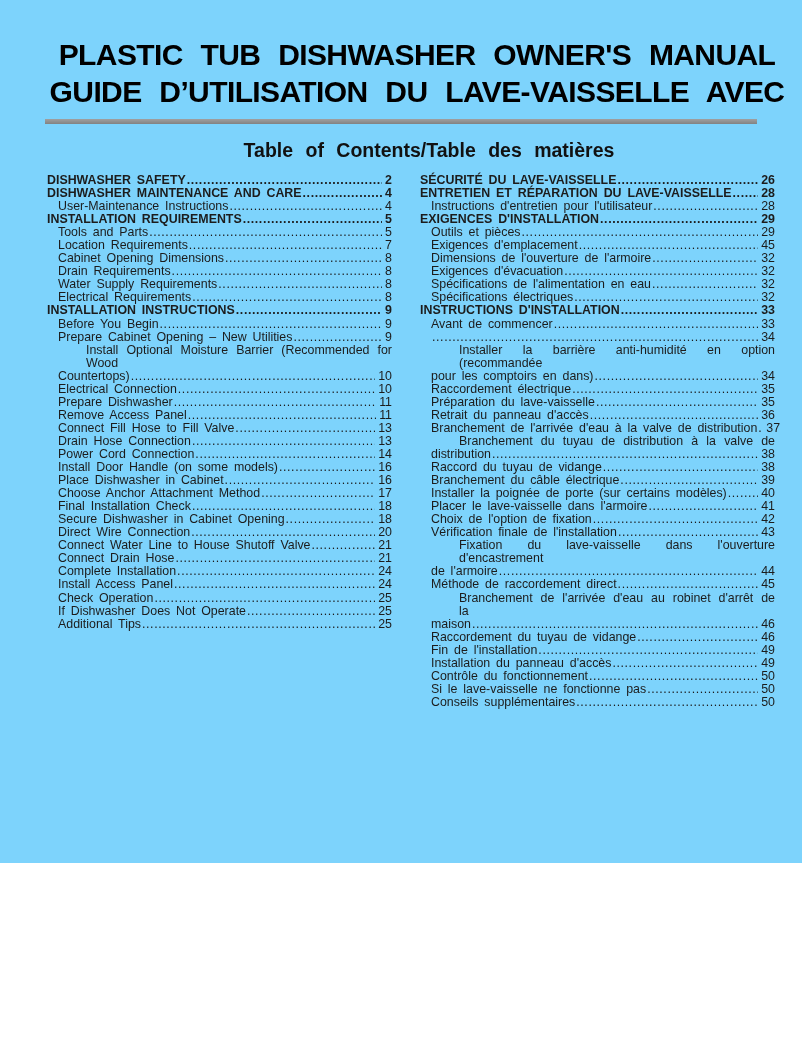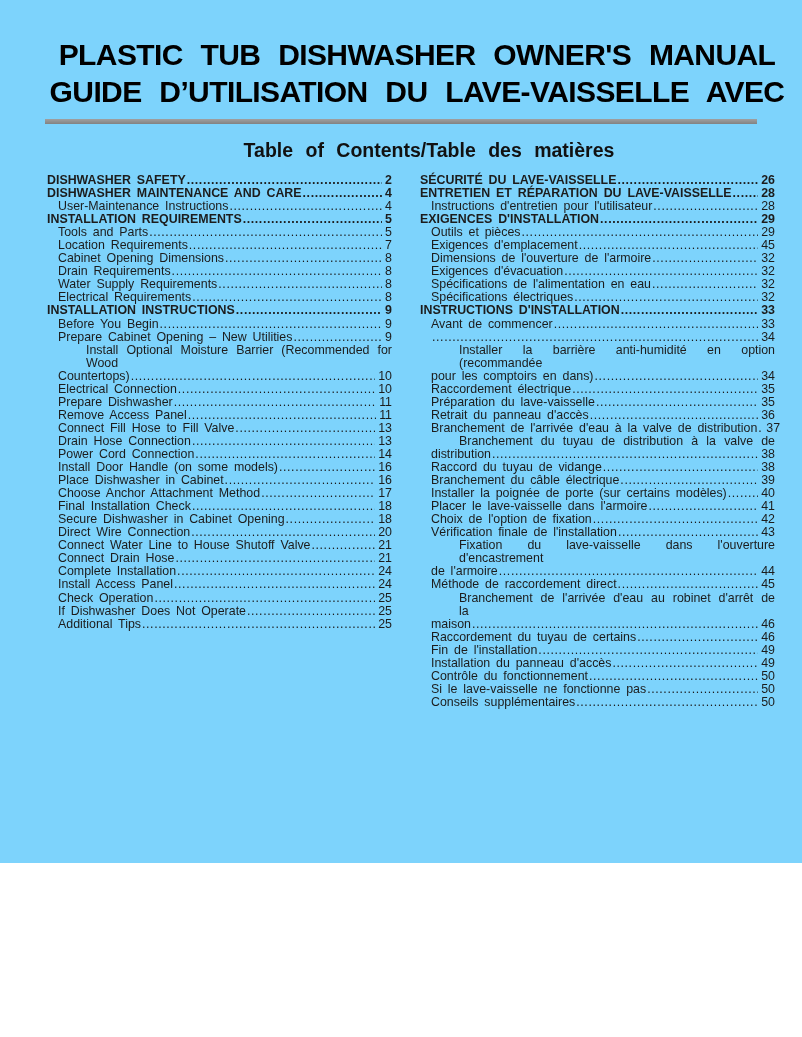--- a/index.html
+++ b/index.html
@@ -421,21 +421,21 @@
         </div>
         <div class="toc-line indent justify">
           <span class="toc-text">Branchement de l'arrivée d'eau au robinet d'arrêt de la</span>
         </div>
         <div class="toc-line indent">
           <span class="toc-text">maison</span>
           <span class="dots"></span>
           <span class="page-num">46</span>
         </div>
         <div class="toc-line indent">
-          <span class="toc-text">Raccordement du tuyau de certains</span>
+          <span class="toc-text">Raccordement du tuyau de vidange</span>
           <span class="dots"></span>
           <span class="page-num">46</span>
         </div>
         <div class="toc-line indent">
           <span class="toc-text">Fin de l'installation</span>
           <span class="dots"></span>
           <span class="page-num">49</span>
         </div>
         <div class="toc-line indent">
           <span class="toc-text">Installation du panneau d'accès</span>

